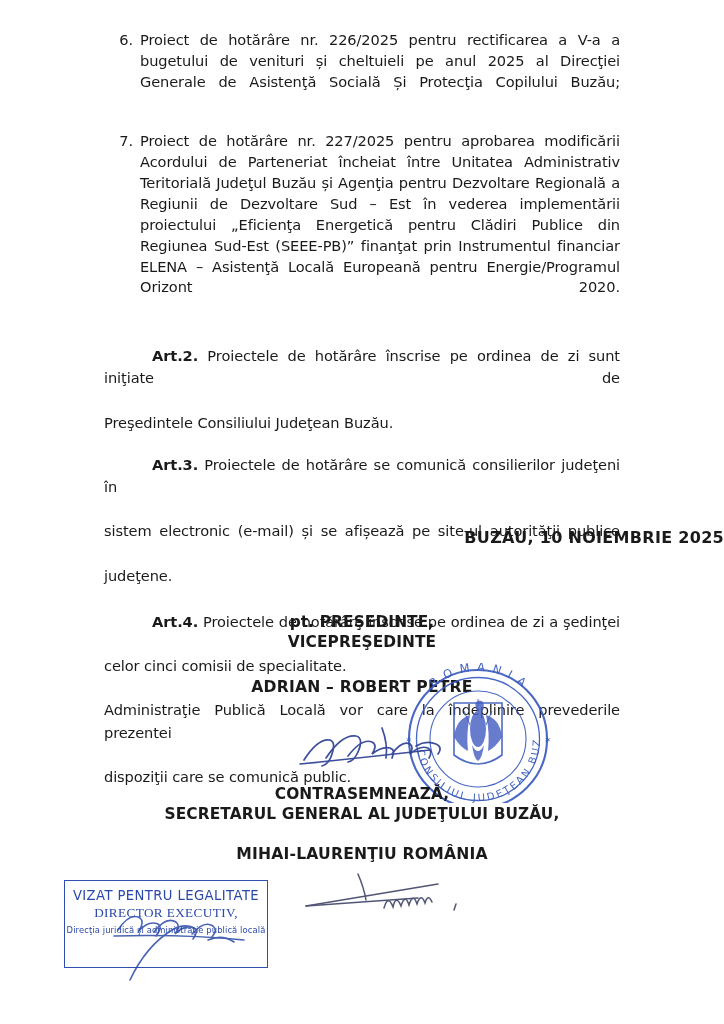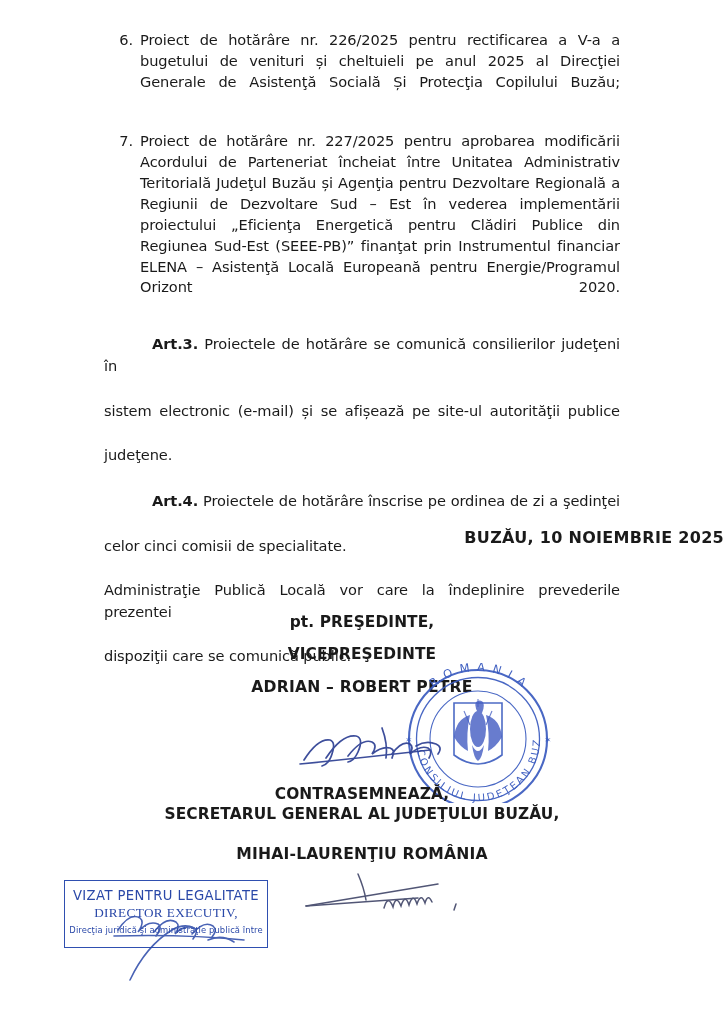--- a/index.html
+++ b/index.html
@@ -130,21 +130,21 @@
     pointer-events: none;
   }
   .seal svg { display: block; }
 
   
   .legal-stamp {
     position: absolute;
     left: 64px;
     top: 880px;
     width: 204px;
-    height: 68px;
+    height: 88px;
     border: 1.6px solid #2f4fb0;
     box-sizing: border-box;
   }
   .legal-stamp .ls-line1,
   .legal-stamp .ls-line2 {
     text-align: center;
     color: #2a48a8;
     font-family: "DejaVu Sans", "Liberation Sans", sans-serif;
     font-size: 13.2px;
     letter-spacing: 0.4px;
@@ -187,20 +187,24 @@
           <span class="jline">Acordului de Parteneriat încheiat între Unitatea Administrativ</span>
           <span class="jline">Teritorială Judeţul Buzău și Agenţia pentru Dezvoltare Regională a</span>
           <span class="jline">Regiunii de Dezvoltare Sud – Est în vederea implementării proiectului</span>
           <span class="jline">„Eficienţa Energetică pentru Clădiri Publice din Regiunea Sud-Est</span>
           <span class="jline">(SEEE-PB)” finanţat prin Instrumentul financiar ELENA – Asistenţă</span>
           <span class="lastline">Locală Europeană pentru Energie/Programul Orizont 2020.</span>
         </span>
       </li>
     </ul>
 
+    <p class="art" style="margin-top:26px;">
+      <span class="jline"><span class="indent"></span><b>Art.2.</b> <span>Proiectele de hotărâre înscrise pe ordinea de zi sunt iniţiate de</span></span>
+      <span class="lastline">Preşedintele Consiliului Judeţean Buzău.</span>
+    </p>
 
     <p class="art">
       <span class="jline"><span class="indent"></span><b>Art.3.</b> <span>Proiectele de hotărâre se comunică consilierilor judeţeni în</span></span>
       <span class="jline">sistem electronic (e-mail) și se afișează pe site-ul autorităţii publice</span>
       <span class="lastline">judeţene.</span>
     </p>
 
     <p class="art" style="margin-top:24px;">
       <span class="jline"><span class="indent"></span><b>Art.4.</b> <span>Proiectele de hotărâre înscrise pe ordinea de zi a şedinţei</span></span>
       <span class="lastline">celor cinci comisii de specialitate.</span>
@@ -208,21 +212,21 @@
 
     <p class="art" style="margin-top:22px;">
       <span class="jline">Administraţie Publică Locală vor care la îndeplinire prevederile prezentei</span>
       <span class="lastline">dispoziţii care se comunică public.</span>
     </p>
   </div>
 
   <div class="abs city-date" style="left:0; top:528px; width:724px;">BUZĂU, 10 NOIEMBRIE 2025</div>
 
   <div class="abs sig-role" style="left:0; top:613px; width:724px;text-align:center;">pt. PREŞEDINTE,</div>
-  <div class="abs sig-role" style="left:0; top:633px; width:724px;margin-top:12px;">VICEPREŞEDINTE</div>
+  <div class="abs sig-role" style="left:0; top:633px; width:724px;">VICEPREŞEDINTE</div>
   <div class="abs sig-name" style="left:0; top:678px; width:724px;">ADRIAN – ROBERT PETRE</div>
 
   <div class="seal">
     <svg width="172" height="140" viewBox="0 0 172 140" xmlns="http://www.w3.org/2000/svg">
       <defs>
         <path id="arcTop" d="M 18,76 A 68,68 0 0 1 154,76" fill="none"></path>
         <path id="arcBot" d="M 24,76 A 62,62 0 0 0 148,76" fill="none"></path>
       </defs>
       <g stroke="#3a5bbf" fill="none" opacity="0.92">
         <circle cx="86" cy="76" r="69" stroke-width="2.1"></circle>
@@ -284,21 +288,21 @@
       <path d="M 6,38 q 58,-4 112,-8"></path>
       <path d="M 58,6 q 6,14 8,26"></path>
       <path d="M 84,40 q 4,-14 9,-1 q 3,-13 8,-1 q 4,-13 8,-1 q 4,-13 8,-1 q 4,-12 8,-1 q 3,-10 7,-1"></path>
       <path d="M 156,36 l -2,6"></path>
     </g>
   </svg>
 
   <div class="legal-stamp">
     <div class="ls-line1">VIZAT PENTRU LEGALITATE</div>
     <div class="ls-line2">DIRECTOR EXECUTIV,</div>
-    <div class="ls-line3">Direcţia juridică şi administraţie publică între</div>
+    <div class="ls-line3">Direcţia juridică şi administraţie publică locală</div>
   </div>
 
   <svg class="stamp-ink" style="left:108px; top:900px;" width="200" height="86" viewBox="0 0 200 86" xmlns="http://www.w3.org/2000/svg">
     <g stroke="#2a48a8" fill="none" stroke-width="1.6" stroke-linecap="round" opacity="0.85">
       <path d="M 10,30 q 12,-18 22,-12 q 5,4 -2,14 q 10,-12 20,-8 q 5,3 -2,12"></path>
       <path d="M 46,32 q 12,-16 22,-10 q 5,4 -1,12 q 10,-10 19,-6 q 5,3 -1,11"></path>
       <path d="M 84,34 q 12,-14 21,-8 q 5,4 -1,11"></path>
       <path d="M 6,36 q 70,-2 130,4"></path>
       <path d="M 22,80 q 16,-34 42,-50 q 12,-7 22,-2"></path>
       <path d="M 100,40 q 14,-6 26,2"></path>

